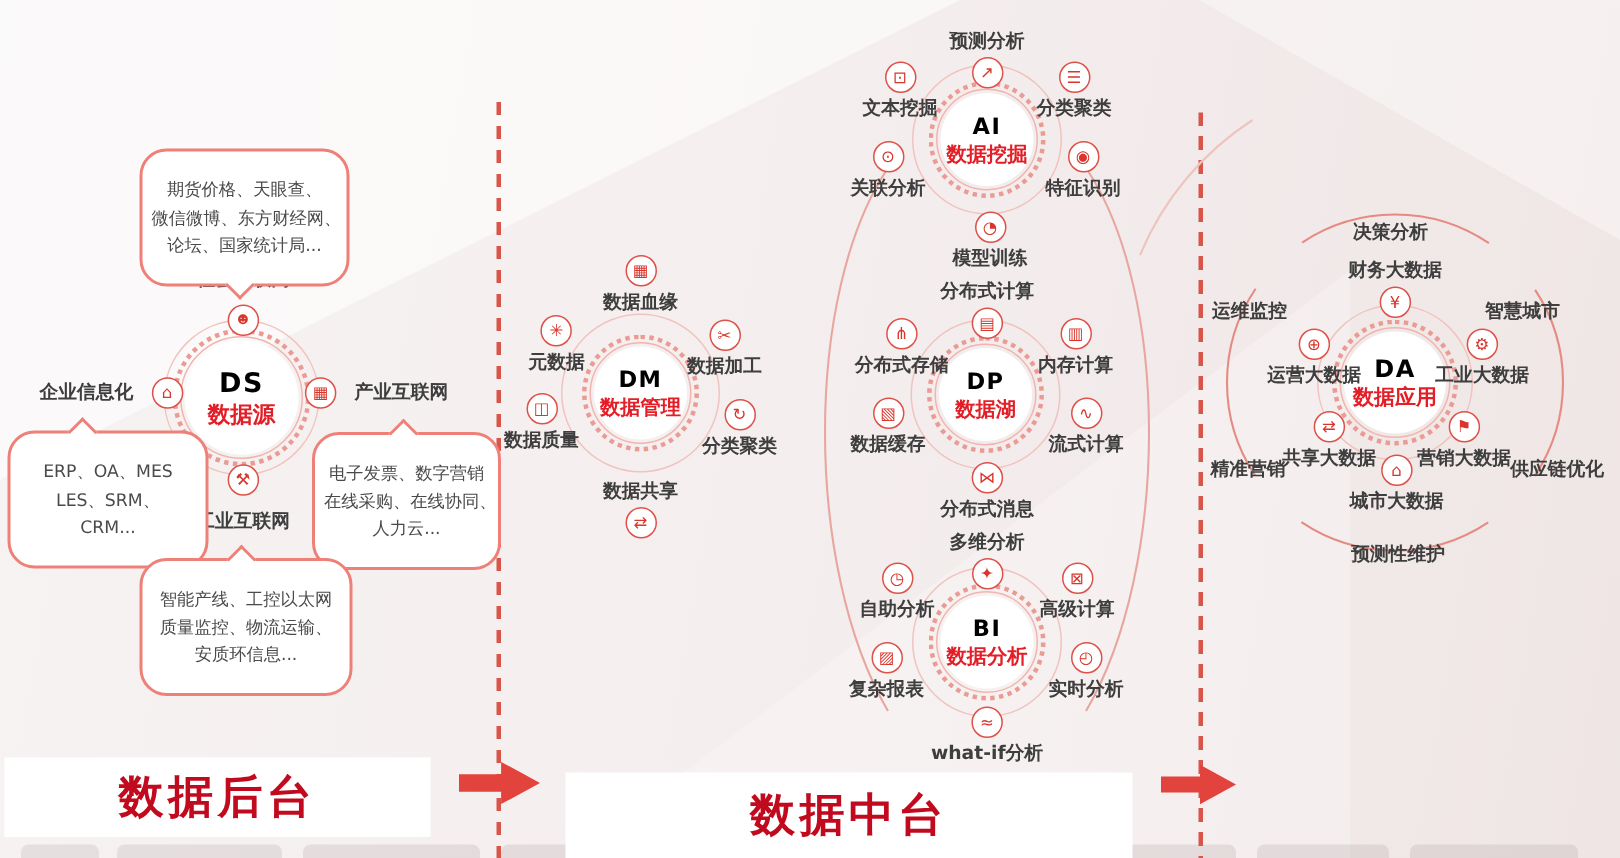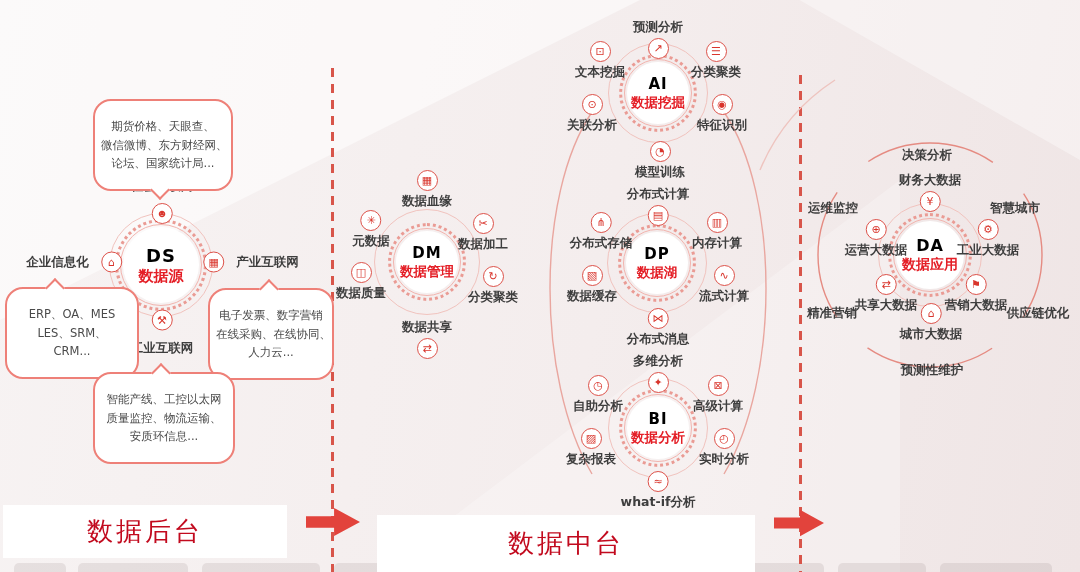--- a/index.html
+++ b/index.html
@@ -43,21 +43,21 @@
   
   .bubble{position:absolute;background:#fff;border:2px solid #ee8078;border-radius:18px;
           padding:16px 6px;text-align:center;color:#4a4a4a;font-size:11.5px;line-height:18.5px;white-space:nowrap;box-sizing:border-box;}
   .bubble .line{display:block;}
   .tail{position:absolute;width:12px;height:12px;background:#fff;transform:rotate(45deg);}
   .tail.down{bottom:-8px;border-right:2px solid #ee8078;border-bottom:2px solid #ee8078;}
   .tail.up{top:-8px;border-left:2px solid #ee8078;border-top:2px solid #ee8078;}
 
   
   .band{position:absolute;background:#fff;display:flex;align-items:center;justify-content:center;}
-  .band span{font-size:26px;font-weight:400;color:#c20a1e;letter-spacing:3px;}
+  .band span{font-size:30px;font-weight:700;color:#c20a1e;letter-spacing:3px;}
   .arrow{position:absolute;background:#e2433c;clip-path:polygon(0 32%,52% 32%,52% 6%,100% 50%,52% 94%,52% 68%,0 68%);}
 </style>
 </head>
 <body>
 
 <div class="stage">
 
   <div class="deco wedge1"></div>
   <div class="deco wedge2"></div>
   <div class="deco wedge3"></div>

